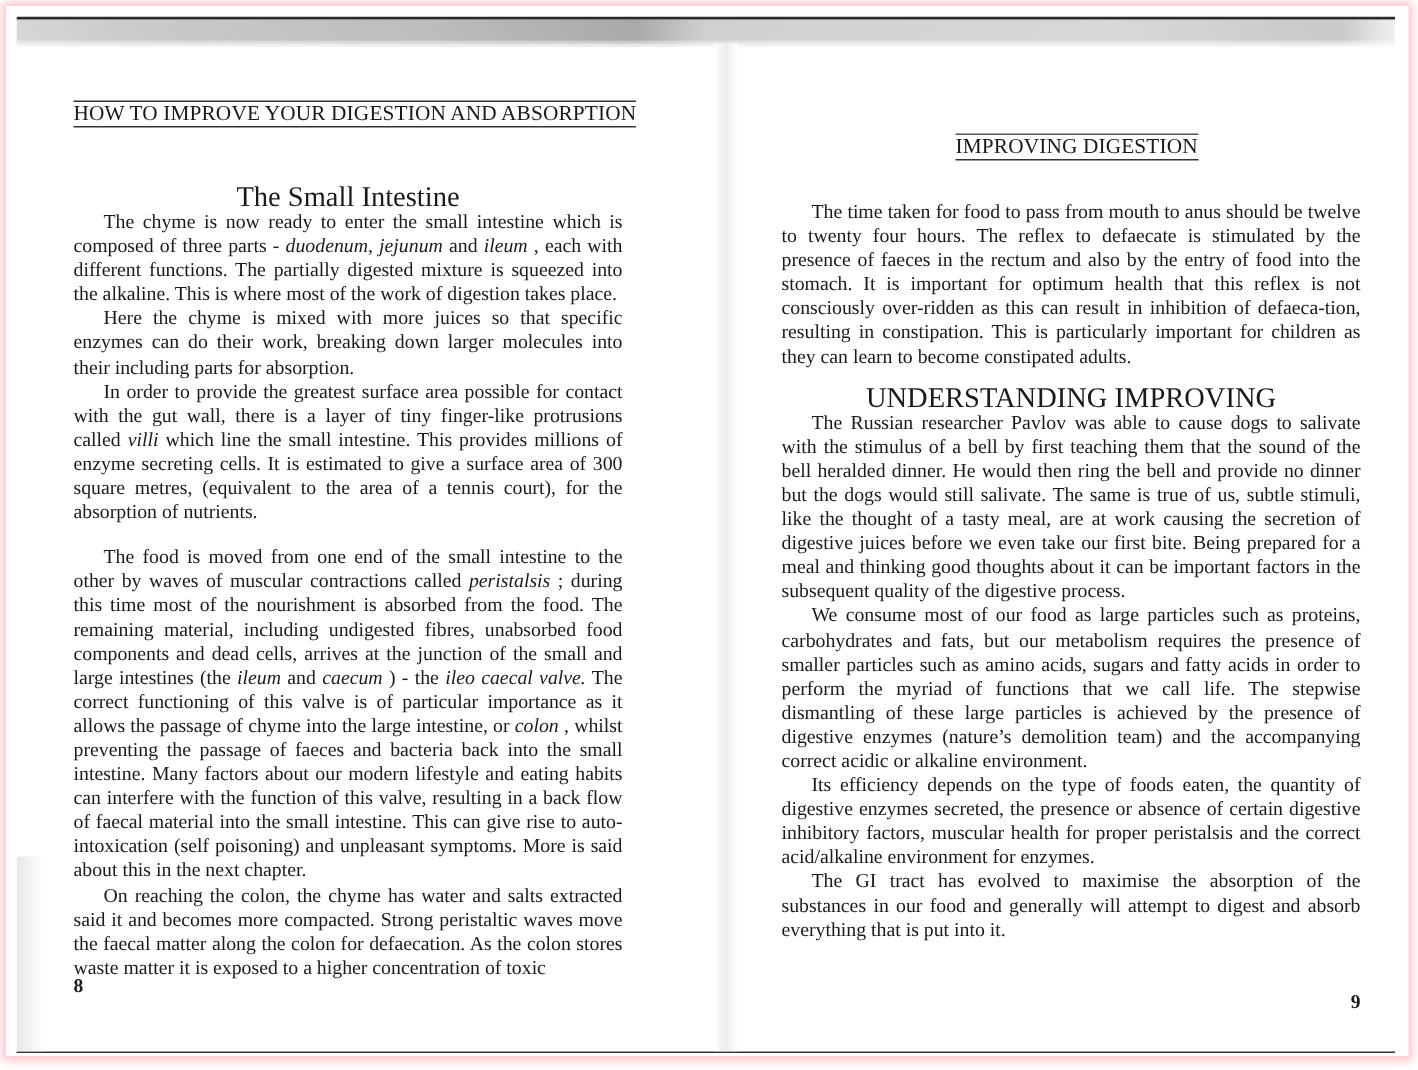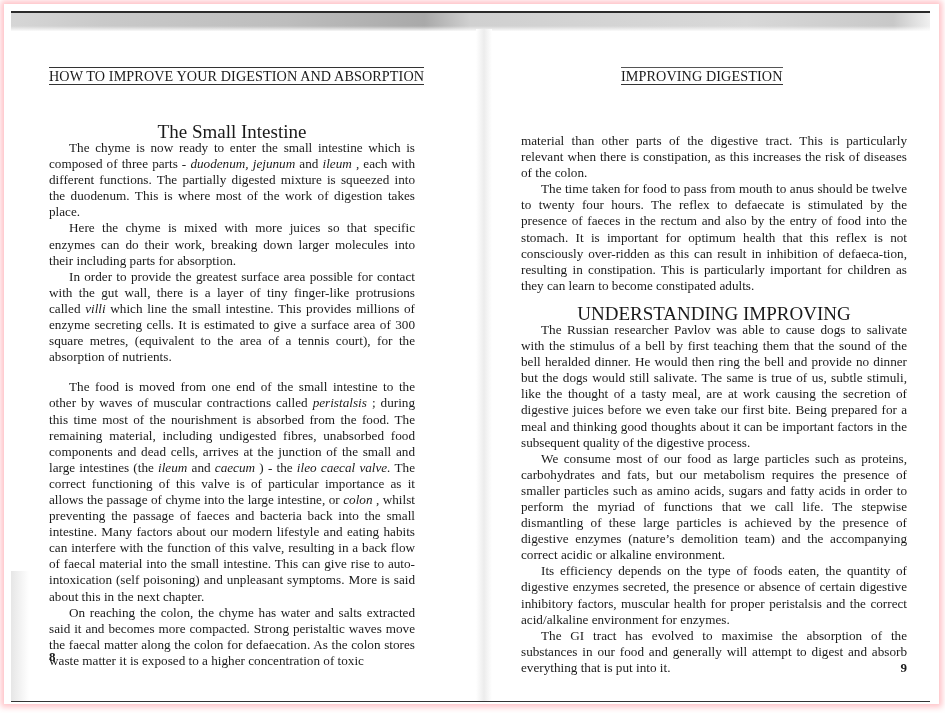--- a/index.html
+++ b/index.html
@@ -41,21 +41,21 @@
     .page { position: absolute; top: 0; font-size: 13.2px; line-height: 16.1px; }
     .page.left { left: 38px; width: 366px; }
     .page.right { left: 510px; width: 386px; }
     .running-head {
       position: absolute; top: 56px; white-space: nowrap;
       font-size: 14.2px; letter-spacing: 0.1px;
       border-top: 1px solid #333; border-bottom: 1px solid #333;
       padding: 1px 0 0 0; line-height: 15px;
     }
     .left .running-head { left: 0; text-align: center; }
-    .right .running-head { left: 100px; border-top-color: #555; }
+    .right .running-head { left: 116px; border-top-color: #555; margin-top: 22px; }
     .content { position: absolute; top: 113px; left: 0; right: 0; }
     .right .content { top: 122px; }
     h3 { margin: 0; font-size: 19px; font-weight: normal; line-height: 16px; text-align: center; }
     p { margin: 0; text-align: justify; text-indent: 20px; }
     p.noindent { text-indent: 0; }
     .gap { height: 14px; }
     .gap-r { height: 12px; }
     .pagenum { position: absolute; font-size: 13px; font-weight: bold; }
     .left .pagenum { left: 0; top: 638px; }
     .right .pagenum { right: 0; top: 649px; }
@@ -67,34 +67,33 @@
 <div class="frame"></div>
 <div class="spread">
   <div class="topbar"></div>
   <div class="gutter"></div>
   <div class="leftshade"></div>
 
   <div class="page left">
     <div class="running-head">HOW TO IMPROVE YOUR DIGESTION AND ABSORPTION</div>
     <div class="content">
       <h3>The Small Intestine</h3>
-      <p><span>The chyme is now ready to enter the small intestine  which is composed of three parts - </span><em>duodenum, jejunum</em><span>  and </span><em>ileum</em><span> , each with different functions. The partially digested mixture is squeezed into the duodenum.  This is where most of the work of digestion takes place.</span></p>
+      <p><span>The chyme is now ready to enter the small intestine  which is composed of three parts - </span><em>duodenum, jejunum</em><span>  and </span><em>ileum</em><span> , each with different functions. The partially digested mixture is squeezed into the alkaline.  This is where most of the work of digestion takes place.</span></p>
       <p>Here the chyme  is mixed with more juices so that specific enzymes can do their work, breaking down larger molecules into their including parts for absorption.</p>
       <p><span>In order to provide the greatest surface area possible for  contact with the gut wall, there is a layer of tiny finger-like protrusions called </span><em>villi</em><span>  which line the small intestine.  This provides millions of enzyme secreting cells.  It is estimated to give a surface area of 300 square metres, (equivalent to the area of a tennis court), for the absorption of nutrients.</span></p>
       <div class="gap"></div>
       <p><span>The food is moved from one end of the small intestine to the other by waves of muscular contractions called </span><em>peristalsis</em><span> ; during this time most of the nourishment is absorbed from the food.  The remaining material, including undigested fibres, unabsorbed food components and dead cells, arrives at the junction of the small and large intestines (the </span><em>ileum</em><span> and </span><em>caecum</em><span> ) - the </span><em>ileo caecal valve.</em><span>  The correct functioning of this valve is of particular importance as it allows the passage of chyme into the large intestine, or </span><em>colon</em><span> , whilst preventing the passage of faeces and bacteria back into the small intestine.  Many factors about our modern lifestyle and eating habits can interfere with the function of this valve, resulting in a back flow of faecal material into the small intestine.  This can give rise to auto-intoxication (self poisoning) and unpleasant symptoms.  More is said about this in the next chapter.</span></p>
       <p>On reaching the colon, the chyme has water and salts extracted said it and becomes more compacted. Strong peristaltic waves move the faecal matter along the colon for defaecation. As the colon stores waste matter it is exposed to a higher concentration of toxic</p>
     </div>
     <div class="pagenum">8</div>
   </div>
 
   <div class="page right">
     <div class="running-head">IMPROVING DIGESTION</div>
     <div class="content">
-      <p class="noindent">material than other parts of the digestive tract. This is particularly relevant when there is constipation, as this increases the risk of diseases of the colon.</p>
       <p>The time taken for food to pass from mouth to anus should be twelve to twenty four hours. The reflex to defaecate is stimulated by the presence of faeces in the rectum and also by the entry of food into the stomach. It is important for optimum health that this reflex is not consciously over-ridden as this can result in inhibition of defaeca-tion, resulting in constipation. This is particularly important for children as they can learn to become constipated adults.</p>
       <div class="gap-r"></div>
       <h3>UNDERSTANDING  IMPROVING</h3>
       <p>The Russian researcher Pavlov was able to cause dogs to salivate with the stimulus of a bell by first teaching them that the sound of the bell heralded dinner.  He would then ring the bell and provide no dinner but the dogs would still salivate.  The same is true of us, subtle stimuli, like the thought of a tasty meal, are at work causing the secretion of digestive juices before we even take our first bite. Being prepared for a meal and thinking good thoughts about it can be important factors in the subsequent quality of the digestive process.</p>
       <p>We consume most of our food as large particles such as proteins, carbohydrates and fats,  but our metabolism requires the presence of smaller particles such as amino acids, sugars and fatty acids in order to perform the myriad of functions that we call life. The stepwise dismantling of these large particles is achieved by the presence of digestive enzymes (nature’s demolition team) and the accompanying correct acidic or alkaline environment.</p>
       <p>Its efficiency depends on the type of foods eaten, the quantity of digestive enzymes secreted, the presence or absence of certain digestive inhibitory factors, muscular health for proper peristalsis and the correct acid/alkaline environment for  enzymes.</p>
       <p>The GI tract has evolved to maximise the absorption of the substances in our food and generally will attempt to digest and absorb everything that is put into it.</p>
     </div>
     <div class="pagenum">9</div>
   </div>

